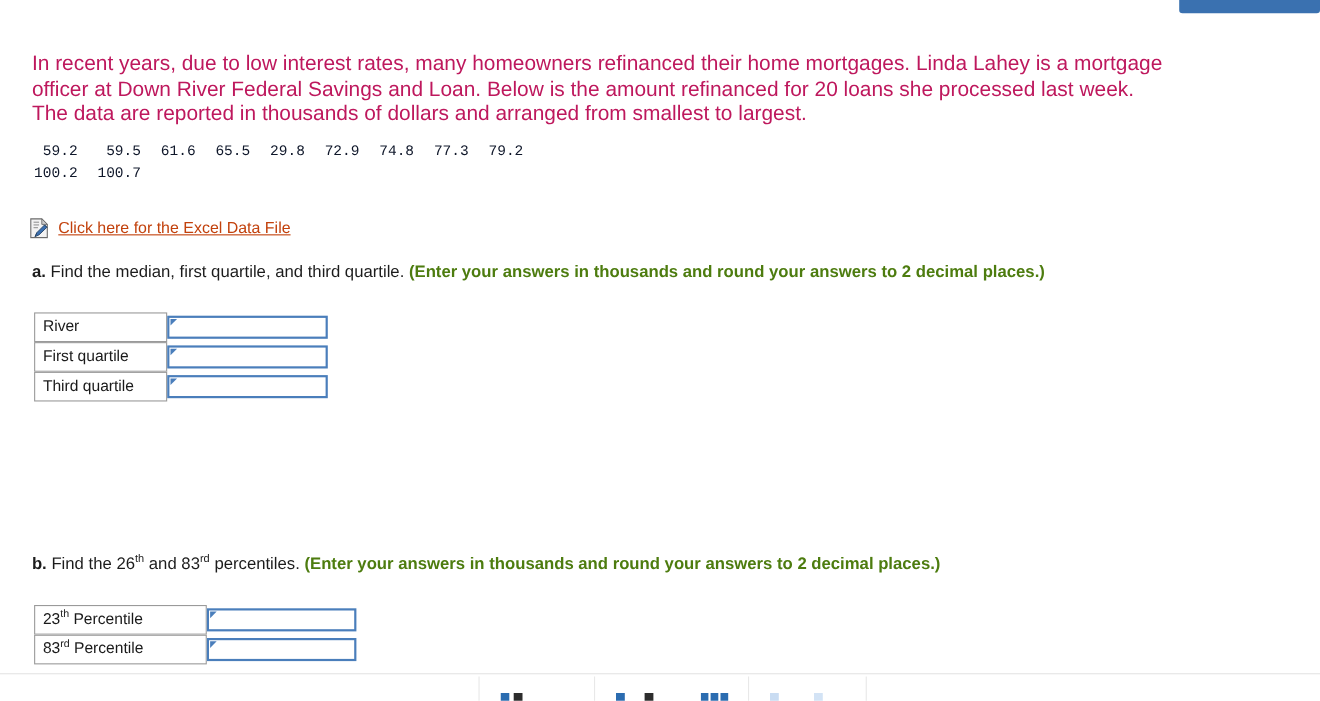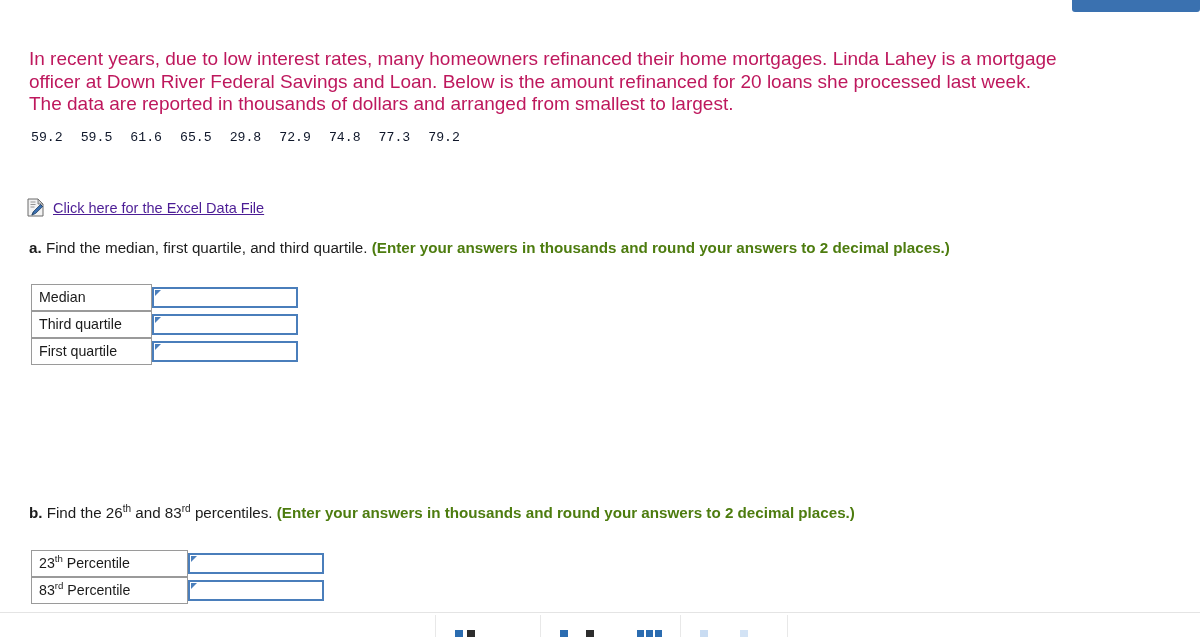--- a/index.html
+++ b/index.html
@@ -82,21 +82,21 @@
     gap: 9px;
   }
   .excel-icon {
     width: 17px;
     height: 19px;
     position: relative;
     flex: 0 0 auto;
   }
   .excel-link {
     font-size: 14.5px;
-    color: #4c1d95;
+    color: #c2410c;
     text-decoration: underline;
     cursor: pointer;
   }
 
   
   .question {
     position: absolute;
     font-size: 15.2px;
     line-height: 21px;
     color: #1c1c1c;
@@ -248,20 +248,31 @@
       <tr>
         <td>59.2</td>
         <td>59.5</td>
         <td>61.6</td>
         <td>65.5</td>
         <td>29.8</td>
         <td>72.9</td>
         <td>74.8</td>
         <td>77.3</td>
         <td>79.2</td>
+      </tr>
+      <tr>
+        <td>100.2</td>
+        <td>100.7</td>
+        <td></td>
+        <td></td>
+        <td></td>
+        <td></td>
+        <td></td>
+        <td></td>
+        <td></td>
       </tr>
     </tbody>
   </table>
 
   <div class="excel-row">
     <span class="excel-icon">
       <svg width="17" height="19" viewBox="0 0 17 19" xmlns="http://www.w3.org/2000/svg">
         <path d="M1 1 h10 l5 5 v12 h-15 z" fill="#f2f2f2" stroke="#6b6b6b" stroke-width="1"></path>
         <path d="M11 1 v5 h5 z" fill="#cfcfcf" stroke="#6b6b6b" stroke-width="0.8"></path>
         <path d="M3.5 4 h5 M3.5 6.5 h5 M3.5 9 h4" stroke="#8a8a8a" stroke-width="0.9"></path>
@@ -273,37 +284,37 @@
     <span class="excel-link">Click here for the Excel Data File</span>
   </div>
 
   <div class="question" id="question-a">
     <span class="q-label">a.</span><span> Find the median, first quartile, and third quartile. </span><span class="q-note">(Enter your answers in thousands and round your answers to 2 decimal places.)</span>
   </div>
 
   <table class="answer-table" id="answers-a">
     <tbody>
       <tr>
-        <td class="ans-label">Median</td>
+        <td class="ans-label">River</td>
+        <td class="ans-input-cell">
+          <div class="ans-input">
+            <input type="text" value="" placeholder="" style="">
+          </div>
+        </td>
+      </tr>
+      <tr>
+        <td class="ans-label">First quartile</td>
         <td class="ans-input-cell">
           <div class="ans-input">
             <input type="text" value="" placeholder="" style="">
           </div>
         </td>
       </tr>
       <tr>
         <td class="ans-label">Third quartile</td>
-        <td class="ans-input-cell">
-          <div class="ans-input">
-            <input type="text" value="" placeholder="" style="">
-          </div>
-        </td>
-      </tr>
-      <tr>
-        <td class="ans-label">First quartile</td>
         <td class="ans-input-cell">
           <div class="ans-input">
             <input type="text" value="" placeholder="" style="">
           </div>
         </td>
       </tr>
     </tbody>
   </table>
 
   <div class="question" id="question-b">

